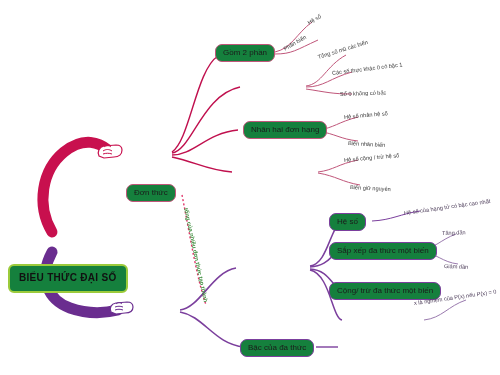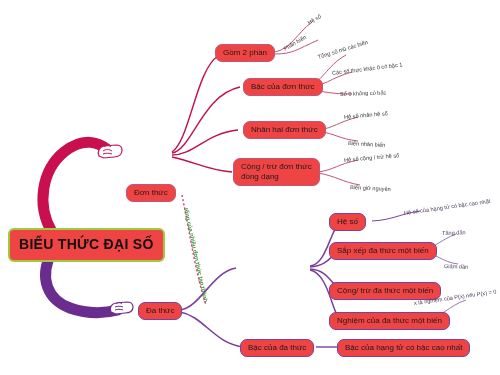--- a/index.html
+++ b/index.html
@@ -9,38 +9,39 @@
     font-family:"Liberation Sans", sans-serif;
     overflow:hidden;
     position:relative;
   }
   #canvas{position:absolute;left:0;top:0;width:500px;height:375px;}
   svg.links{position:absolute;left:0;top:0;width:500px;height:375px;pointer-events:none;}
 
   .node{
     position:absolute;
     box-sizing:border-box;
-    background:#ef4444;
+    background:#15803d;
     border:1px solid #c0567a;
     border-radius:7px;
     padding:3px 7px;
     font-size:8px;
     color:#1b1b1b;
     white-space:nowrap;
     line-height:1.25;
   }
   .node.purple{border-color:#7b3f9d;}
   .node.center{
     border:2px solid #9ccb3b;
     border-radius:6px;
-    font-size:14px;
+    font-size:10px;
     font-weight:bold;
     letter-spacing:.3px;
     padding:6px 9px;
     color:#111;
+    margin-top:36px;
   }
   .leaf{
     position:absolute;
     font-size:5.6px;
     color:#3a3a3a;
     white-space:nowrap;
     transform-origin:0 50%;
     line-height:1.1;
   }
   .leaf.p{color:#4a3a57;}
@@ -118,70 +119,54 @@
     <span>BIỂU THỨC ĐẠI SỐ</span>
   </div>
 
   <div class="node" style="left:126px;top:144px;margin-top:40px;">
     <span>Đơn thức</span>
   </div>
 
   <div class="node" style="left:215px;top:44px;">
     <span>Gồm 2 phần</span>
   </div>
-  <div class="node" style="left:243px;top:78px;">
-    <span>Bậc của đơn thức</span>
-  </div>
   <div class="node" style="left:243px;top:121px;">
-    <span>Nhân hai đơn thức</span>
-  </div>
-  <div class="node" style="left:233px;top:158px;">
-    <span>Cộng / trừ đơn thức</span><br>
-    <span>đồng dạng</span>
+    <span>Nhân hai đơn hạng</span>
   </div>
 
   <div class="leaf" style="left:308px;top:20px;transform:rotate(-30deg);">Hệ số</div>
   <div class="leaf" style="left:284px;top:46px;transform:rotate(-30deg);">Phần biến</div>
 
   <div class="leaf" style="left:318px;top:54px;transform:rotate(-17deg);">Tổng số mũ các biến</div>
   <div class="leaf" style="left:332px;top:70px;transform:rotate(-7deg);">Các số thực khác 0 có bậc 1</div>
   <div class="leaf" style="left:340px;top:91px;transform:rotate(-2deg);">Số 0 không có bậc</div>
 
   <div class="leaf" style="left:344px;top:114px;transform:rotate(-5deg);">Hệ số nhân hệ số</div>
   <div class="leaf" style="left:348px;top:140px;transform:rotate(3deg);">Biến nhân biến</div>
 
   <div class="leaf" style="left:344px;top:157px;transform:rotate(-5deg);">Hệ số cộng / trừ hệ số</div>
   <div class="leaf" style="left:350px;top:184px;transform:rotate(3deg);">Biến giữ nguyên</div>
 
   <div class="diag-label" style="left:186px;top:205px;transform:rotate(78deg);">tổng của nhiều đơn thức tạo thành</div>
 
-  <div class="node purple" style="left:138px;top:302px;">
-    <span>Đa thức</span>
-  </div>
 
 
   <div class="node purple" style="left:240px;top:339px;">
     <span>Bậc của đa thức</span>
   </div>
 
   <div class="node purple" style="left:329px;top:213px;">
     <span>Hệ số</span>
   </div>
   <div class="node purple" style="left:329px;top:242px;">
     <span>Sắp xếp đa thức một biến</span>
   </div>
   <div class="node purple" style="left:329px;top:282px;">
     <span>Cộng/ trừ đa thức một biến</span>
   </div>
-  <div class="node purple" style="left:329px;top:312px;">
-    <span>Nghiệm của đa thức một biến</span>
-  </div>
 
-  <div class="node purple" style="left:337px;top:339px;">
-    <span>Bậc của hạng tử có bậc cao nhất</span>
-  </div>
 
   <div class="leaf p" style="left:404px;top:210px;transform:rotate(-8deg);">Hệ số của hạng tử có bậc cao nhất</div>
   <div class="leaf p" style="left:442px;top:230px;transform:rotate(-2deg);">Tăng dần</div>
   <div class="leaf p" style="left:444px;top:263px;transform:rotate(2deg);">Giảm dần</div>
   <div class="leaf p" style="left:414px;top:300px;transform:rotate(-8deg);">x là nghiệm của P(x) nếu P(x) = 0</div>
 
 </div>
 
 </body></html>

